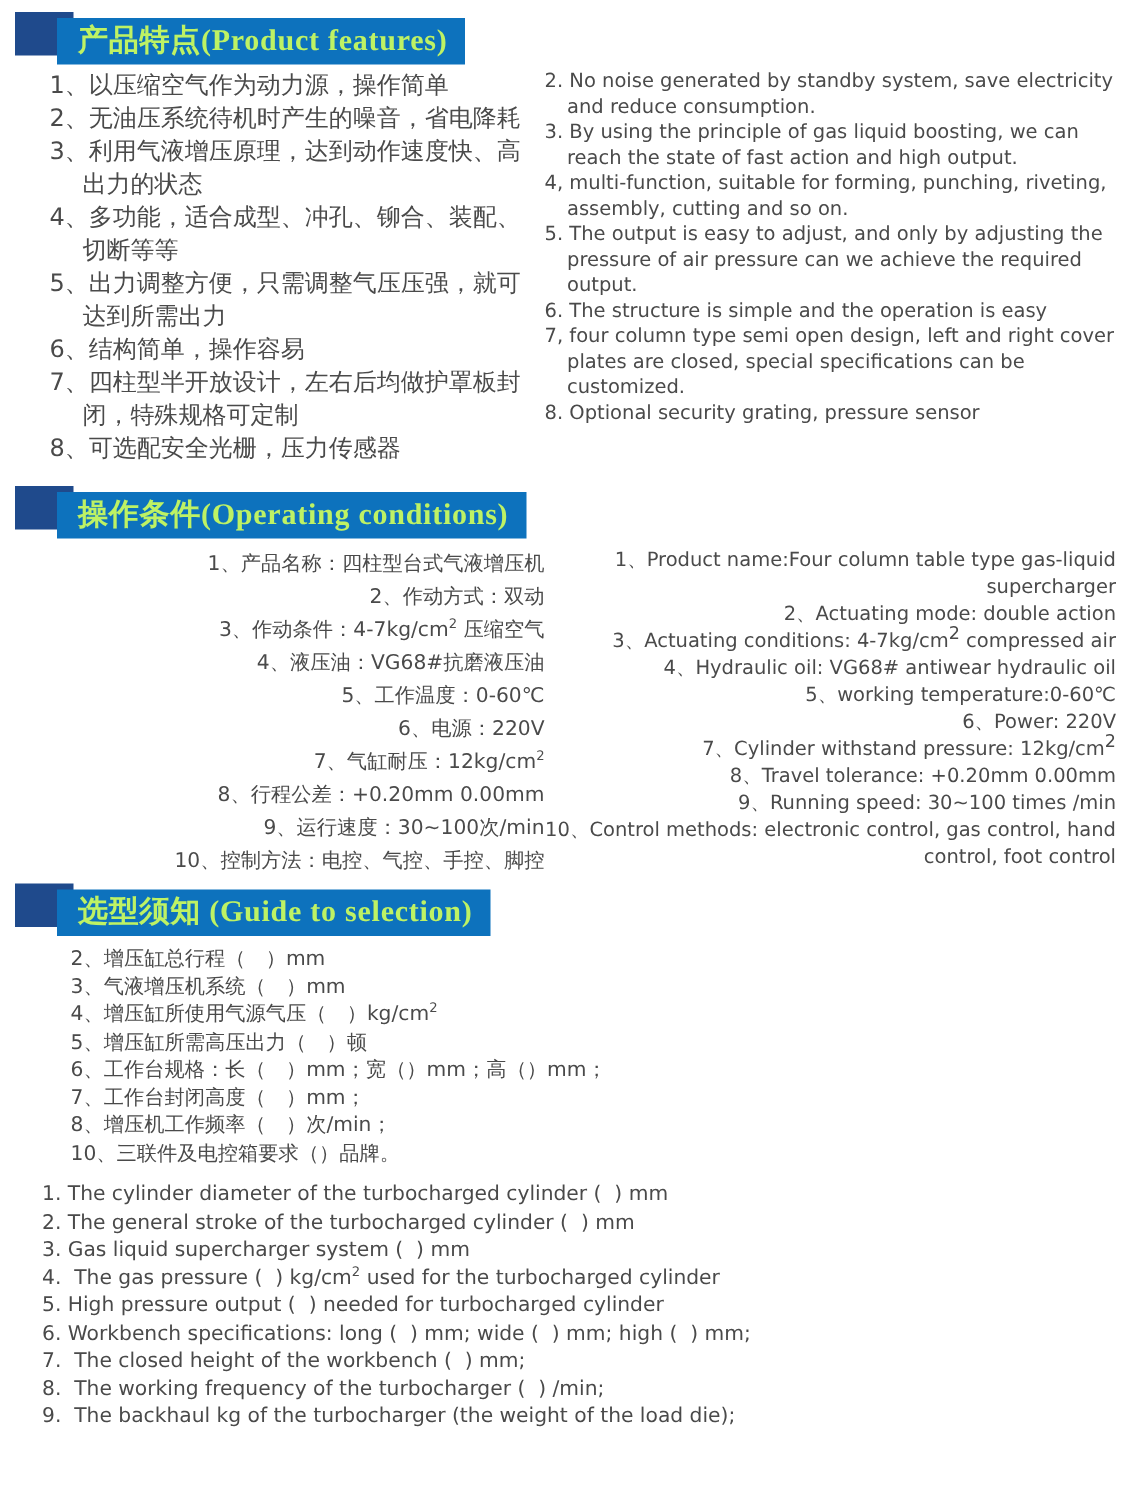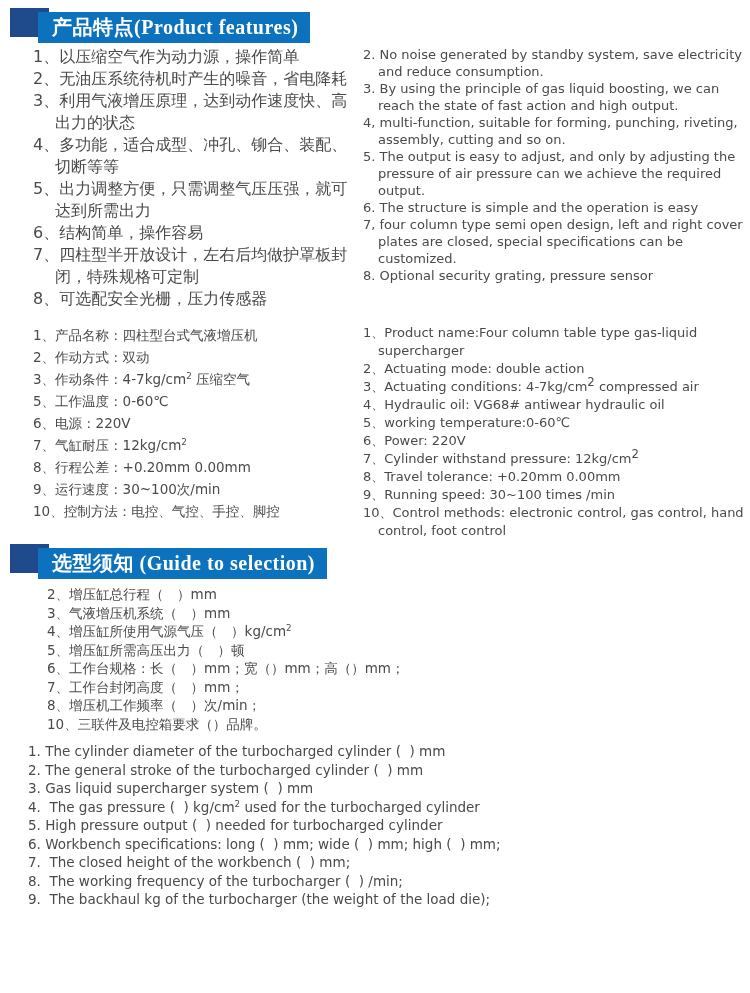--- a/index.html
+++ b/index.html
@@ -16,21 +16,21 @@
   
   .sec-header { position: relative; height: 34px; }
   .accent-block {
     position: absolute; left: 10px; top: 0;
     width: 39px; height: 29px;
     background: var(--dark-blue, #1f4a8c);
   }
   .banner {
     position: absolute; left: 38px; top: 4px;
     background: var(--banner-blue, #0d72bd);
-    color: #ffffff;
+    color: #bef264;
     font-family: "Liberation Serif", "DejaVu Serif", serif;
     font-weight: 700;
     font-size: 20px;
     line-height: 26px;
     padding: 2px 12px 3px 14px;
     letter-spacing: 0.5px;
     white-space: nowrap;
   }
 
   
@@ -42,21 +42,21 @@
   sup { font-size: 0.65em; line-height: 0; }
 
   
   #sec1 { margin-top: 8px; }
   #sec1 .cols { margin-top: 4px; }
   .s1cn .li { font-size: 16px; line-height: 22px; padding-left: 22px; text-indent: -22px; }
   .s1en .li { font-size: 13px;   line-height: 17px; padding-left: 15px; text-indent: -15px; }
 
   
   #sec2 { margin-top: 14px; }
-  #sec2 .cols { margin-top: 7px; }
+  #sec2 .cols { margin-top: 7px; text-align: right; }
   .s2cn .li { font-size: 13.5px; line-height: 22px; padding-left: 22px; text-indent: -22px; }
   .s2en .li { font-size: 13px;   line-height: 18px; padding-left: 15px; text-indent: -15px; }
   .s2en sup { font-size: 0.9em; vertical-align: 0.45em; }
 
   
   #sec3 { margin-top: 4px; }
   .s3cn { margin-top: 7px; padding-left: 47px; }
   .s3cn .li { font-size: 13.5px; line-height: 18.5px; padding-left: 22px; text-indent: -22px; }
   .s3en { margin-top: 9px; padding-left: 28px; padding-right: 10px; }
   .s3en .li { font-size: 13.5px; line-height: 18.5px; padding-left: 17px; text-indent: -17px; }
@@ -88,25 +88,30 @@
           <div class="li">4, multi-function, suitable for forming, punching, riveting, assembly, cutting and so on.</div>
           <div class="li">5. The output is easy to adjust, and only by adjusting the pressure of air pressure can we achieve the required output.</div>
           <div class="li">6. The structure is simple and the operation is easy</div>
           <div class="li">7, four column type semi open design, left and right cover plates are closed, special specifications can be customized.</div>
           <div class="li">8. Optional security grating, pressure sensor</div>
         </div>
     </div>
   </section>
 
   <section id="sec2">
+    <div class="sec-header">
+      <span class="accent-block"></span>
+      <span class="banner">操作条件(Operating conditions)</span>
+    </div>
     <div class="cols">
       <div class="col-cn s2cn">
           <div class="li">1、产品名称：四柱型台式气液增压机</div>
           <div class="li">2、作动方式：双动</div>
           <div class="li">3、作动条件：4-7kg/cm<sup>2</sup> 压缩空气</div>
+          <div class="li">4、液压油：VG68#抗磨液压油</div>
           <div class="li">5、工作温度：0-60℃</div>
           <div class="li">6、电源：220V</div>
           <div class="li">7、气缸耐压：12kg/cm<sup>2</sup></div>
           <div class="li">8、行程公差：+0.20mm 0.00mm</div>
           <div class="li">9、运行速度：30~100次/min</div>
           <div class="li">10、控制方法：电控、气控、手控、脚控</div>
         </div>
       <div class="col-en s2en">
           <div class="li">1、Product name:Four column table type gas-liquid supercharger</div>
           <div class="li">2、Actuating mode: double action</div>

